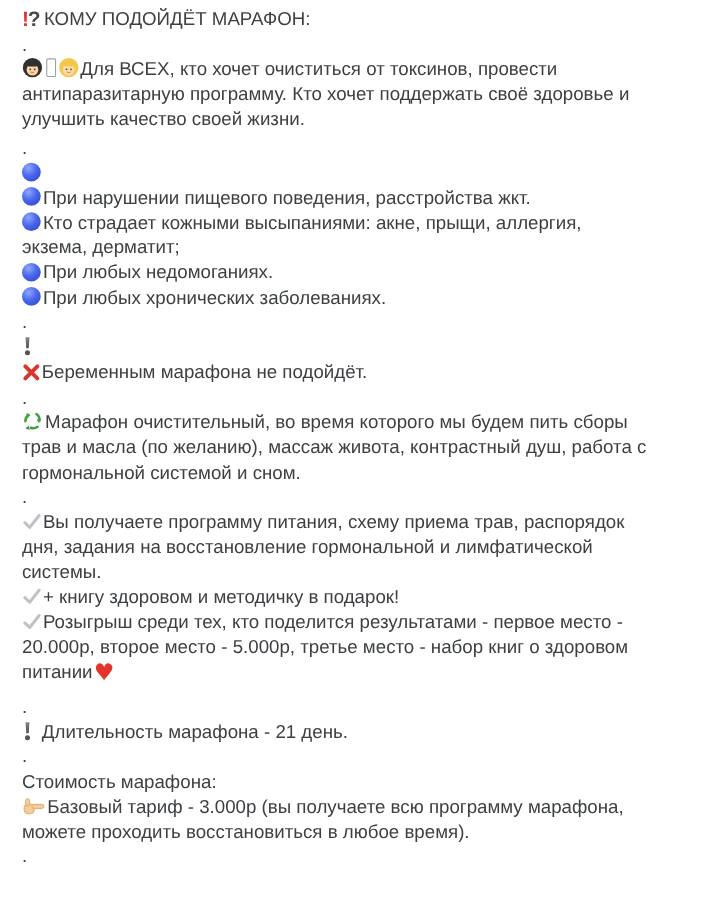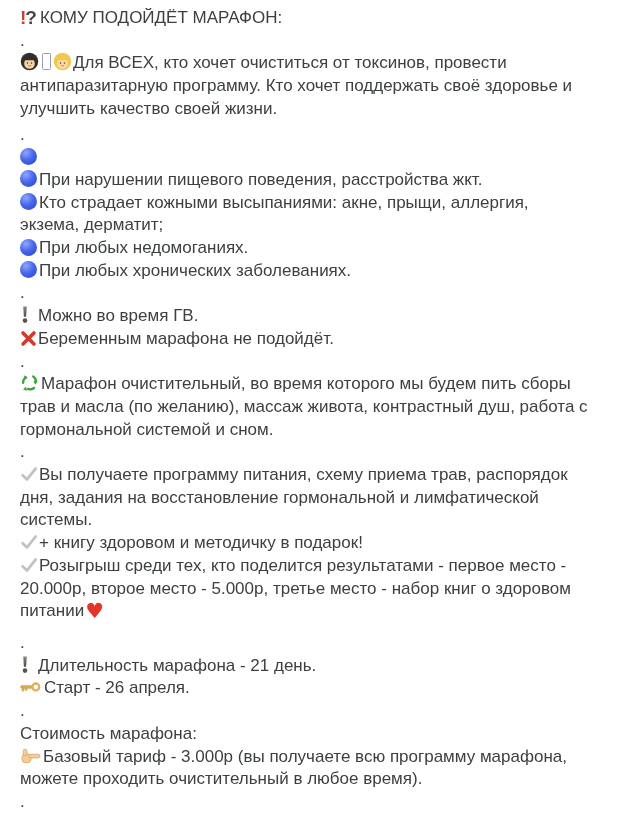--- a/index.html
+++ b/index.html
@@ -75,21 +75,21 @@
   <p class="line"><span class="blue-dot"></span><span>Кто страдает кожными высыпаниями: акне, прыщи, аллергия,
 экзема, дерматит;</span></p>
   <p class="line"><span class="blue-dot"></span><span>При любых недомоганиях.</span></p>
   <p class="line"><span class="blue-dot"></span><span>При любых хронических заболеваниях.</span></p>
 
   <p class="line"><span>.</span></p>
 
   <p class="line"><span class="icon sp"><svg width="10" height="19" viewBox="0 0 10 19">
           <path d="M3.2 1.5 h3.6 l-0.7 10.2 h-2.2 z" fill="url(#gx)"></path>
           <circle cx="5" cy="15.6" r="2.3" fill="#57524e"></circle>
-        </svg></span><span>Можно во время ГВ.</span></p>
+        </svg></span></p>
 
   <p class="line"><span class="icon"><svg width="17" height="17" viewBox="0 0 18 18">
           <path d="M3.2 3.2 L14.8 14.8 M14.8 3.2 L3.2 14.8" stroke="#d6392c" stroke-width="3.8" stroke-linecap="round"></path>
         </svg></span><span>Беременным марафона не подойдёт.</span></p>
 
   <p class="line"><span>.</span></p>
 
   <p class="line"><span class="icon" style="margin-right:2px;"><svg width="19" height="19" viewBox="0 0 20 20">
           <g fill="none" stroke="#3fa23f" stroke-width="2.4" stroke-linecap="round">
             <path d="M13.8 3.6 A7 7 0 0 1 16.9 9.6"></path>
@@ -123,37 +123,29 @@
 20.000р, второе место - 5.000р, третье место - набор книг о здоровом
 питании</span><span class="heart">♥</span></p>
 
   <p class="line gap-md"><span>.</span></p>
 
   <p class="line"><span class="icon sp"><svg width="10" height="19" viewBox="0 0 10 19">
           <path d="M3.2 1.5 h3.6 l-0.7 10.2 h-2.2 z" fill="url(#gx)"></path>
           <circle cx="5" cy="15.6" r="2.3" fill="#57524e"></circle>
         </svg></span><span>Длительность марафона - 21 день.</span></p>
 
-  <p class="line"><span class="icon" style="vertical-align:-1px;margin-right:3px;"><svg width="21" height="13" viewBox="0 0 22 13">
-          <g stroke="#c8973b" fill="#e0b054">
-            <rect x="0.8" y="4.6" width="12" height="2.6" rx="1.2" stroke-width="0.8"></rect>
-            <rect x="2.2" y="7" width="1.9" height="3.4" rx="0.8" stroke-width="0.6"></rect>
-            <rect x="5.6" y="7" width="1.9" height="2.6" rx="0.8" stroke-width="0.6"></rect>
-          </g>
-          <circle cx="16.6" cy="5.9" r="3.6" fill="none" stroke="#e0b054" stroke-width="2.4"></circle>
-        </svg></span><span>Старт - 26 апреля.</span></p>
 
   <p class="line"><span>.</span></p>
 
   <p class="line"><span>Стоимость марафона:</span></p>
 
   <p class="line"><span class="icon" style="vertical-align:-3px;margin-right:2px;"><svg width="21" height="17" viewBox="0 0 22 18">
           <g fill="#f5cd9a" stroke="#d8a86b" stroke-width="0.9">
             <rect x="2" y="6.2" width="9.6" height="9.4" rx="3.6"></rect>
             <rect x="3.4" y="1.2" width="3.8" height="7" rx="1.9"></rect>
             <rect x="9.4" y="6.6" width="11.6" height="3.9" rx="1.95"></rect>
           </g>
         </svg></span><span>Базовый тариф - 3.000р (вы получаете всю программу марафона,
-можете проходить очистительный в любое время).</span></p>
+можете проходить восстановиться в любое время).</span></p>
 
   <p class="line"><span>.</span></p>
 
 </div>
 
 </body></html>

